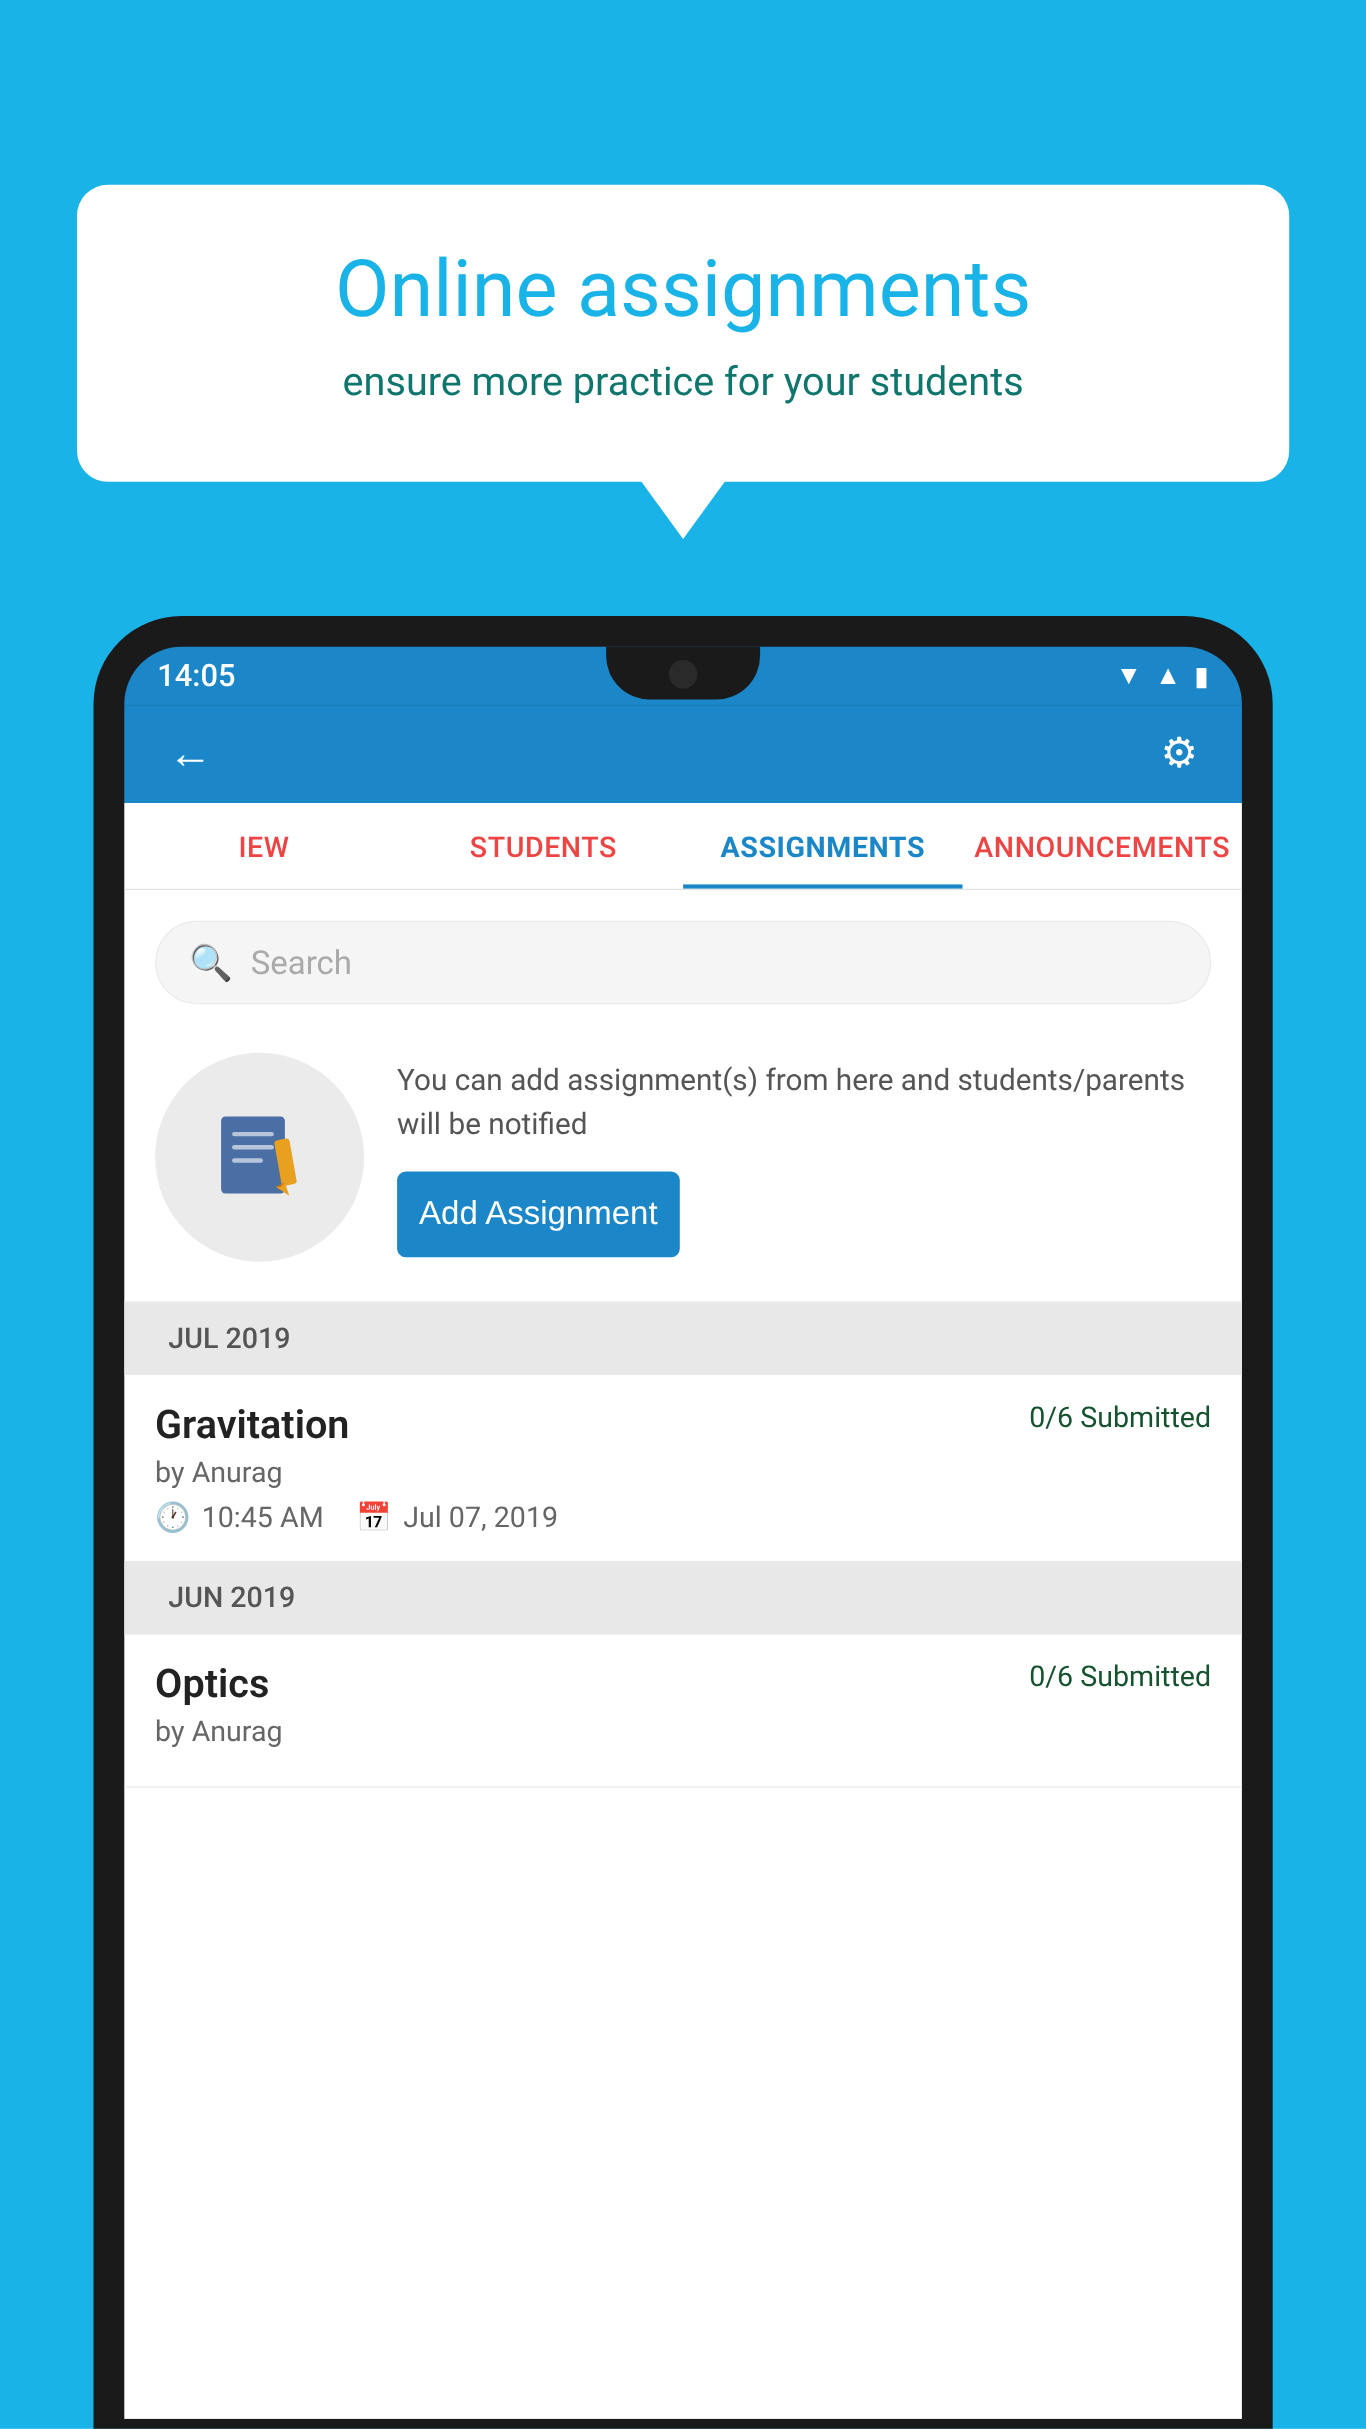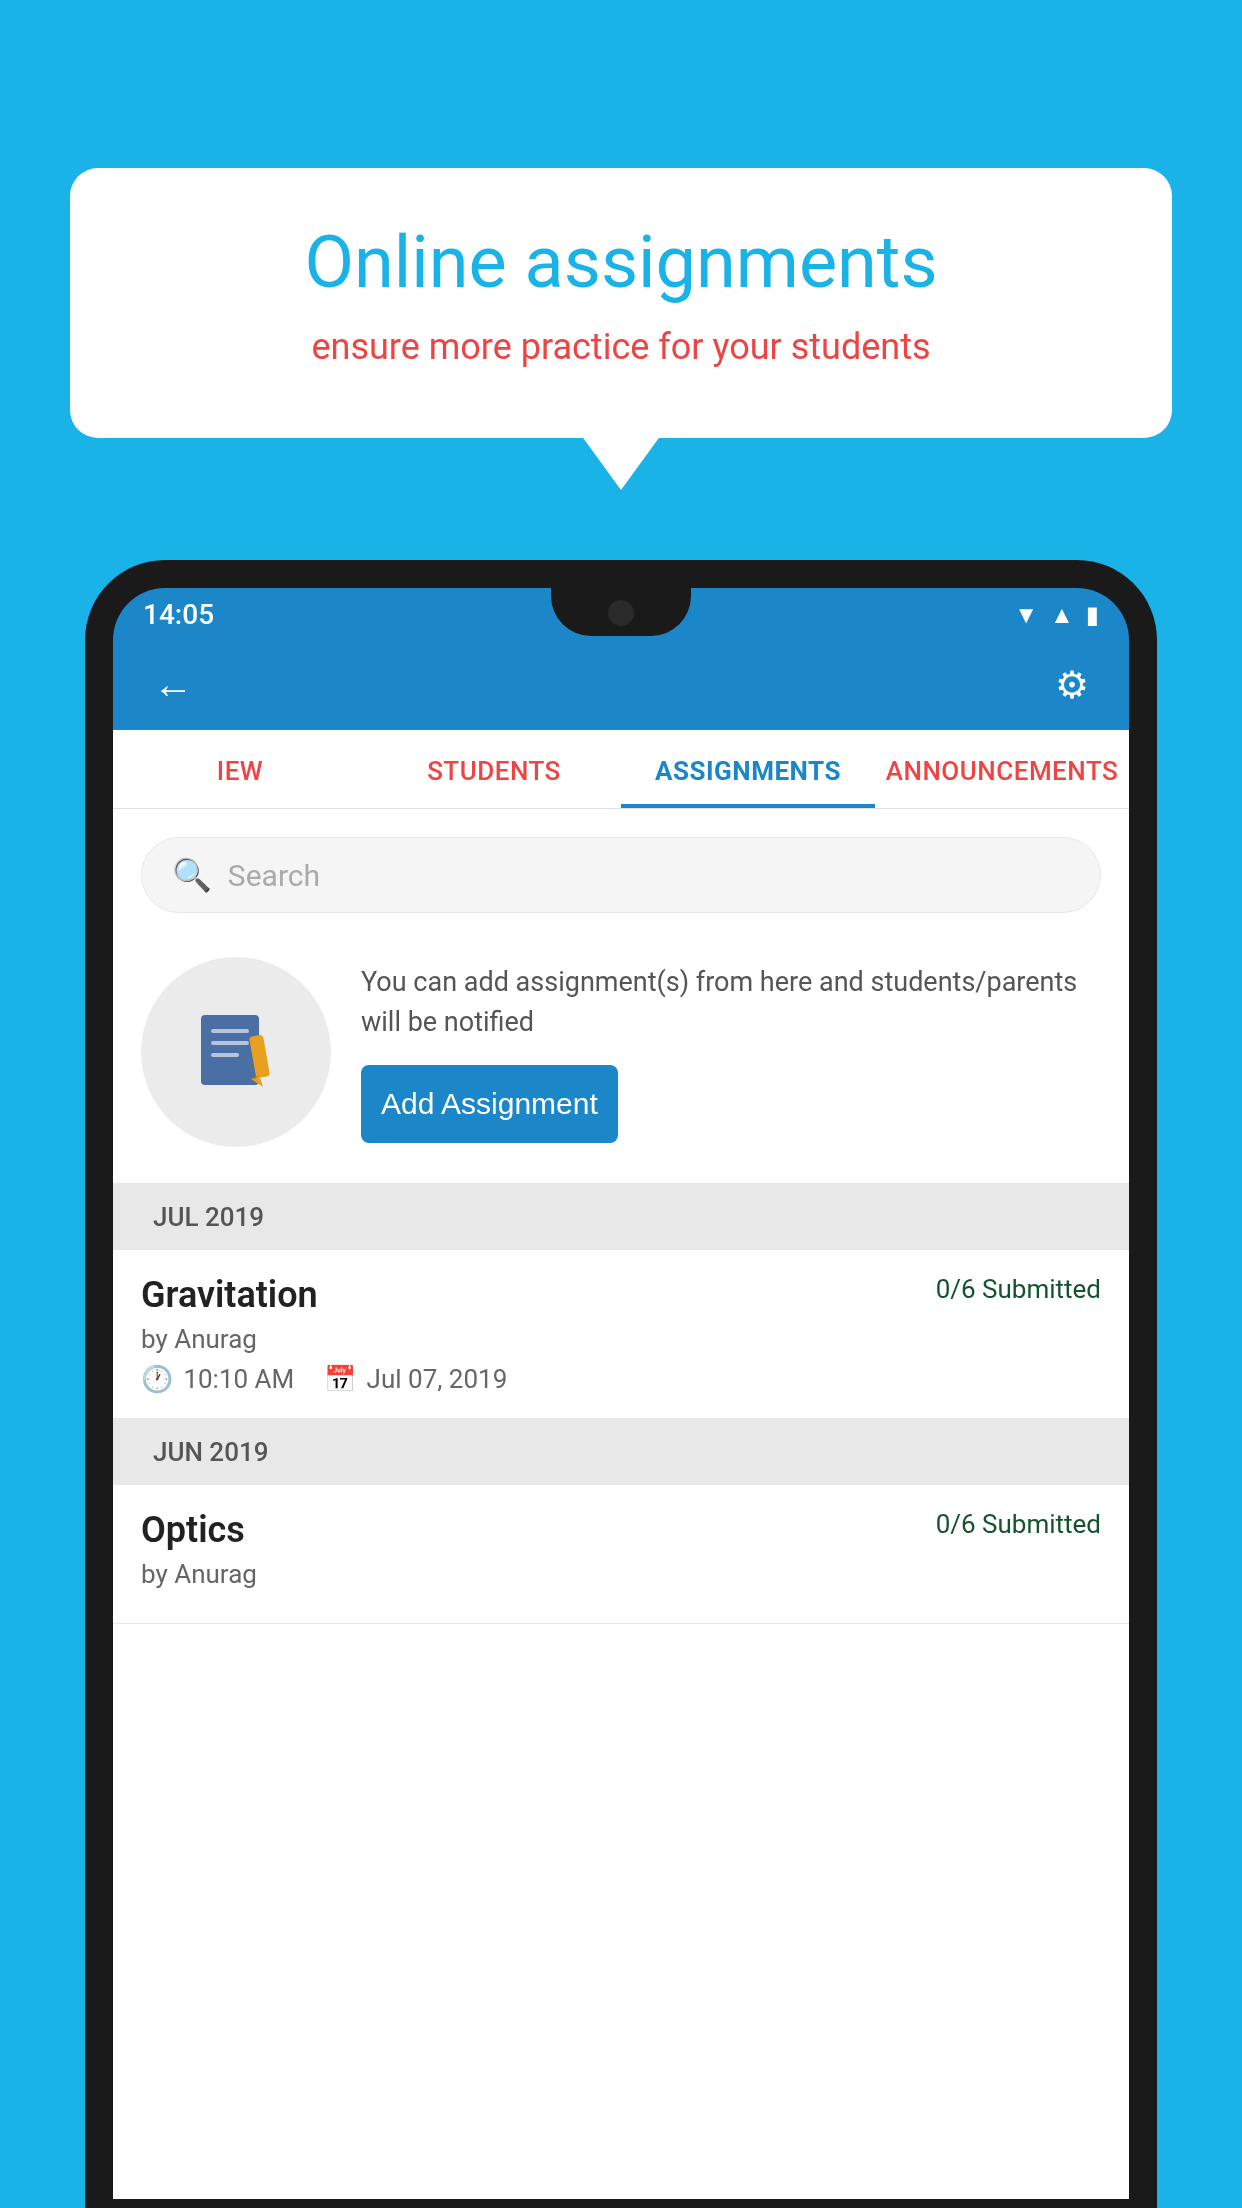--- a/index.html
+++ b/index.html
@@ -37,21 +37,21 @@
     }
     .speech-title {
       font-size: 72px;
       color: #1ab3e8;
       font-weight: 400;
       line-height: 1.2;
       margin-bottom: 20px;
     }
     .speech-subtitle {
       font-size: 36px;
-      color: #ef4444;
+      color: #0f766e;
       font-weight: 400;
     }
 
     
     .phone-wrapper {
       position: absolute;
       top: 560px;
       left: 85px;
       right: 85px;
       bottom: 0;
@@ -368,21 +368,21 @@
 
       <div class="assignment-item">
         <div class="assignment-top">
           <span class="assignment-name">Gravitation</span>
           <span class="assignment-submitted">0/6 Submitted</span>
         </div>
         <div class="assignment-by">by Anurag</div>
         <div class="assignment-meta">
           <div class="meta-item">
             <span class="meta-icon">🕐</span>
-            <span>10:10 AM</span>
+            <span>10:45 AM</span>
           </div>
           <div class="meta-item">
             <span class="meta-icon">📅</span>
             <span>Jul 07, 2019</span>
           </div>
         </div>
       </div>
 
       <div class="section-header">JUN 2019</div>
 

